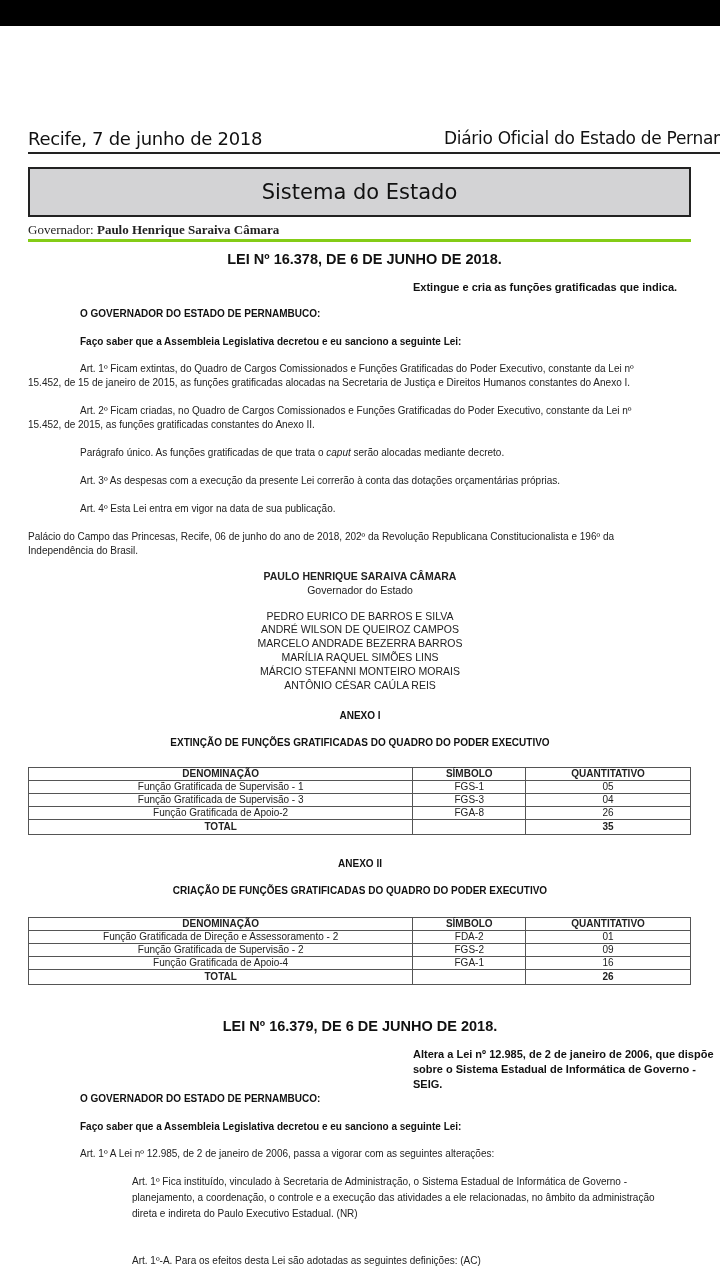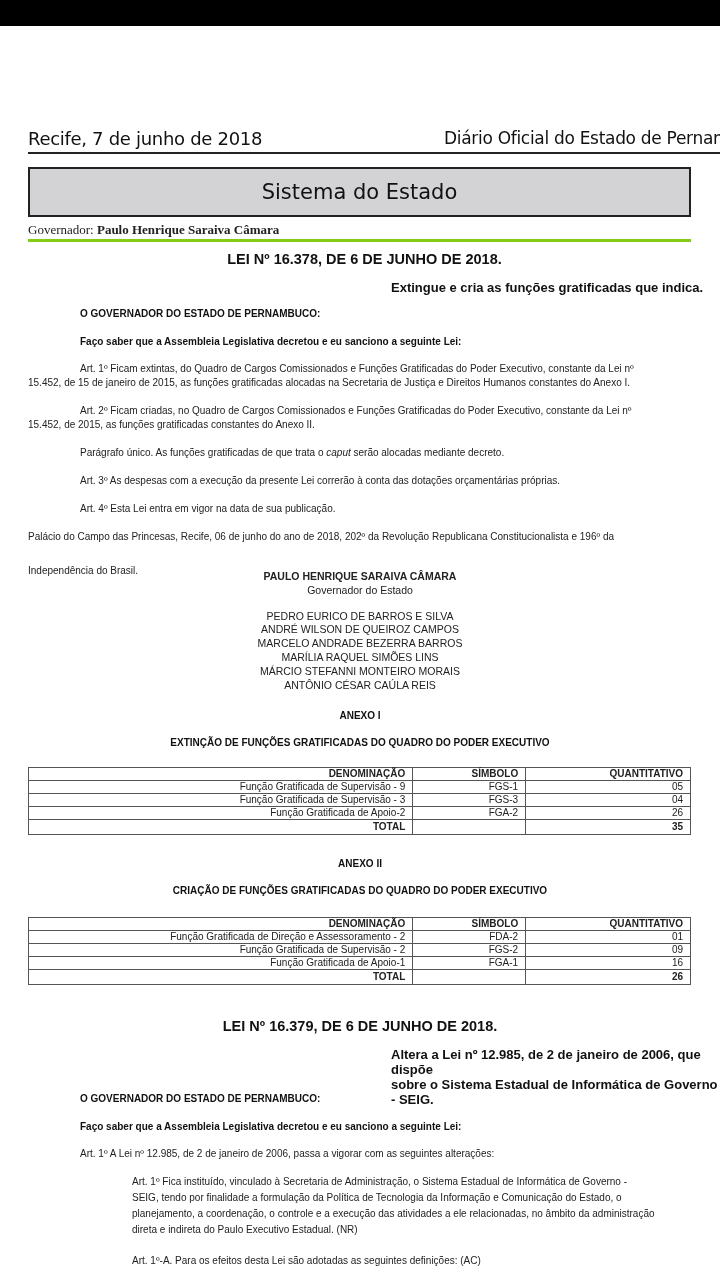--- a/index.html
+++ b/index.html
@@ -13,32 +13,32 @@
   .masthead .paper { position: absolute; left: 416px; top: 0; white-space: nowrap; font-family: "DejaVu Sans", sans-serif; font-size: 17px; color: #111; letter-spacing: -0.3px; }
 
   .govbox { position: absolute; left: 28px; top: 167px; width: 663px; height: 50px; background: #d3d3d5; border: 2px solid #222; }
   .govbox span { display: block; text-align: center; line-height: 46px; font-family: "DejaVu Sans", sans-serif; font-size: 21px; color: #111; }
 
   .governor { position: absolute; left: 28px; top: 222px; width: 663px; height: 20px; border-bottom: 3px solid #84cc16; font-family: Liberation Serif, serif; font-size: 13px; color: #222; }
   .governor b { font-weight: bold; }
 
   .center { position: absolute; left: 0; width: 720px; text-align: center; }
   .lawtitle { font-size: 14.5px; font-weight: bold; }
-  .ementa { position: absolute; font-size: 13px; font-weight: bold; line-height: 15px; }
+  .ementa { position: absolute; font-size: 11px; font-weight: bold; line-height: 15px; margin-left: 22px; }
 
   .p { position: absolute; font-size: 10px; line-height: 14.5px; color: #222; }
   .p.bold { font-weight: bold; color: #111; }
 
   .sig { font-size: 10.5px; line-height: 13.8px; color: #222; }
   .sig b { font-weight: bold; }
 
   .annex { font-size: 10px; font-weight: bold; }
 
   table.grid { position: absolute; left: 28px; width: 663px; border-collapse: collapse; font-size: 10px; color: #222; }
-  table.grid td, table.grid th { border: 1px solid #555; text-align: right; height: 13px; line-height: 12px; padding: 0 7px; }
+  table.grid td, table.grid th { border: 1px solid #555; text-align: center; height: 13px; line-height: 12px; padding: 0 7px; }
   table.grid th { font-weight: bold; }
   table.grid tr.total td { font-weight: bold; height: 15px; }
   table.grid col.c1 { width: 385px; }
   table.grid col.c2 { width: 113px; }
   table.grid col.c3 { width: 165px; }
 </style>
 </head>
 <body>
 
 <div class="topbar"></div>
@@ -69,21 +69,21 @@
 <div class="p" style="left:28px; top:418px; width:680px;">15.452, de 2015, as funções gratificadas constantes do Anexo II.</div>
 
 <div class="p" style="left:80px; top:446px;">
   <span>Parágrafo único. As funções gratificadas de que trata o </span><i>caput</i><span> serão alocadas mediante decreto.</span>
 </div>
 
 <div class="p" style="left:80px; top:474px;">Art. 3º As despesas com a execução da presente Lei correrão à conta das dotações orçamentárias próprias.</div>
 <div class="p" style="left:80px; top:502px;">Art. 4º Esta Lei entra em vigor na data de sua publicação.</div>
 
 <div class="p" style="left:28px; top:530px; width:680px;">Palácio do Campo das Princesas, Recife, 06 de junho do ano de 2018, 202º da Revolução Republicana Constitucionalista e 196º da</div>
-<div class="p" style="left:28px; top:544px;margin-top:20px;">Independência do Brasil.</div>
+<div class="p" style="left:28px; top:544px;">Independência do Brasil.</div>
 
 <div class="center sig" style="top:570px;">
   <div><b>PAULO HENRIQUE SARAIVA CÂMARA</b></div>
   <div>Governador do Estado</div>
   <div style="height:12px;"></div>
   <div>PEDRO EURICO DE BARROS E SILVA</div>
   <div>ANDRÉ WILSON DE QUEIROZ CAMPOS</div>
   <div>MARCELO ANDRADE BEZERRA BARROS</div>
   <div>MARÍLIA RAQUEL SIMÕES LINS</div>
   <div>MÁRCIO STEFANNI MONTEIRO MORAIS</div>
@@ -99,32 +99,32 @@
       <col class="c2">
       <col class="c3">
     </colgroup>
   <tbody>
       <tr>
     <th>DENOMINAÇÃO</th>
     <th>SÍMBOLO</th>
     <th>QUANTITATIVO</th>
   </tr>
   <tr>
-    <td>Função Gratificada de Supervisão - 9</td>
+    <td>Função Gratificada de Supervisão - 1</td>
     <td>FGS-1</td>
     <td>05</td>
   </tr>
   <tr>
     <td>Função Gratificada de Supervisão - 3</td>
     <td>FGS-3</td>
     <td>04</td>
   </tr>
   <tr>
     <td>Função Gratificada de Apoio-2</td>
-    <td>FGA-2</td>
+    <td>FGA-8</td>
     <td>26</td>
   </tr>
   <tr class="total">
     <td>TOTAL</td>
     <td></td>
     <td>35</td>
   </tr>
 </tbody>
   </table>
 
@@ -147,21 +147,21 @@
     <td>Função Gratificada de Direção e Assessoramento - 2</td>
     <td>FDA-2</td>
     <td>01</td>
   </tr>
   <tr>
     <td>Função Gratificada de Supervisão - 2</td>
     <td>FGS-2</td>
     <td>09</td>
   </tr>
   <tr>
-    <td>Função Gratificada de Apoio-1</td>
+    <td>Função Gratificada de Apoio-4</td>
     <td>FGA-1</td>
     <td>16</td>
   </tr>
   <tr class="total">
     <td>TOTAL</td>
     <td></td>
     <td>26</td>
   </tr>
 </tbody>
   </table>
@@ -172,18 +172,17 @@
   <div>sobre o Sistema Estadual de Informática de Governo - SEIG.</div>
 </div>
 
 <div class="p bold" style="left:80px; top:1092px;">O GOVERNADOR DO ESTADO DE PERNAMBUCO:</div>
 <div class="p bold" style="left:80px; top:1120px;">Faço saber que a Assembleia Legislativa decretou e eu sanciono a seguinte Lei:</div>
 
 <div class="p" style="left:80px; top:1147px;">Art. 1º A Lei nº 12.985, de 2 de janeiro de 2006, passa a vigorar com as seguintes alterações:</div>
 
 <div class="p" style="left:132px; top:1174px; width:562px; line-height:16px;">
   <div>Art. 1º Fica instituído, vinculado à Secretaria de Administração, o Sistema Estadual de Informática de Governo -</div>
-  <div>SEIG, tendo por finalidade a formulação da Política de Tecnologia da Informação e Comunicação do Estado, o</div>
   <div>planejamento, a coordenação, o controle e a execução das atividades a ele relacionadas, no âmbito da administração</div>
   <div>direta e indireta do Paulo Executivo Estadual. (NR)</div>
 </div>
 
 <div class="p" style="left:132px; top:1254px;">Art. 1º-A. Para os efeitos desta Lei são adotadas as seguintes definições: (AC)</div>
 
 </body></html>

